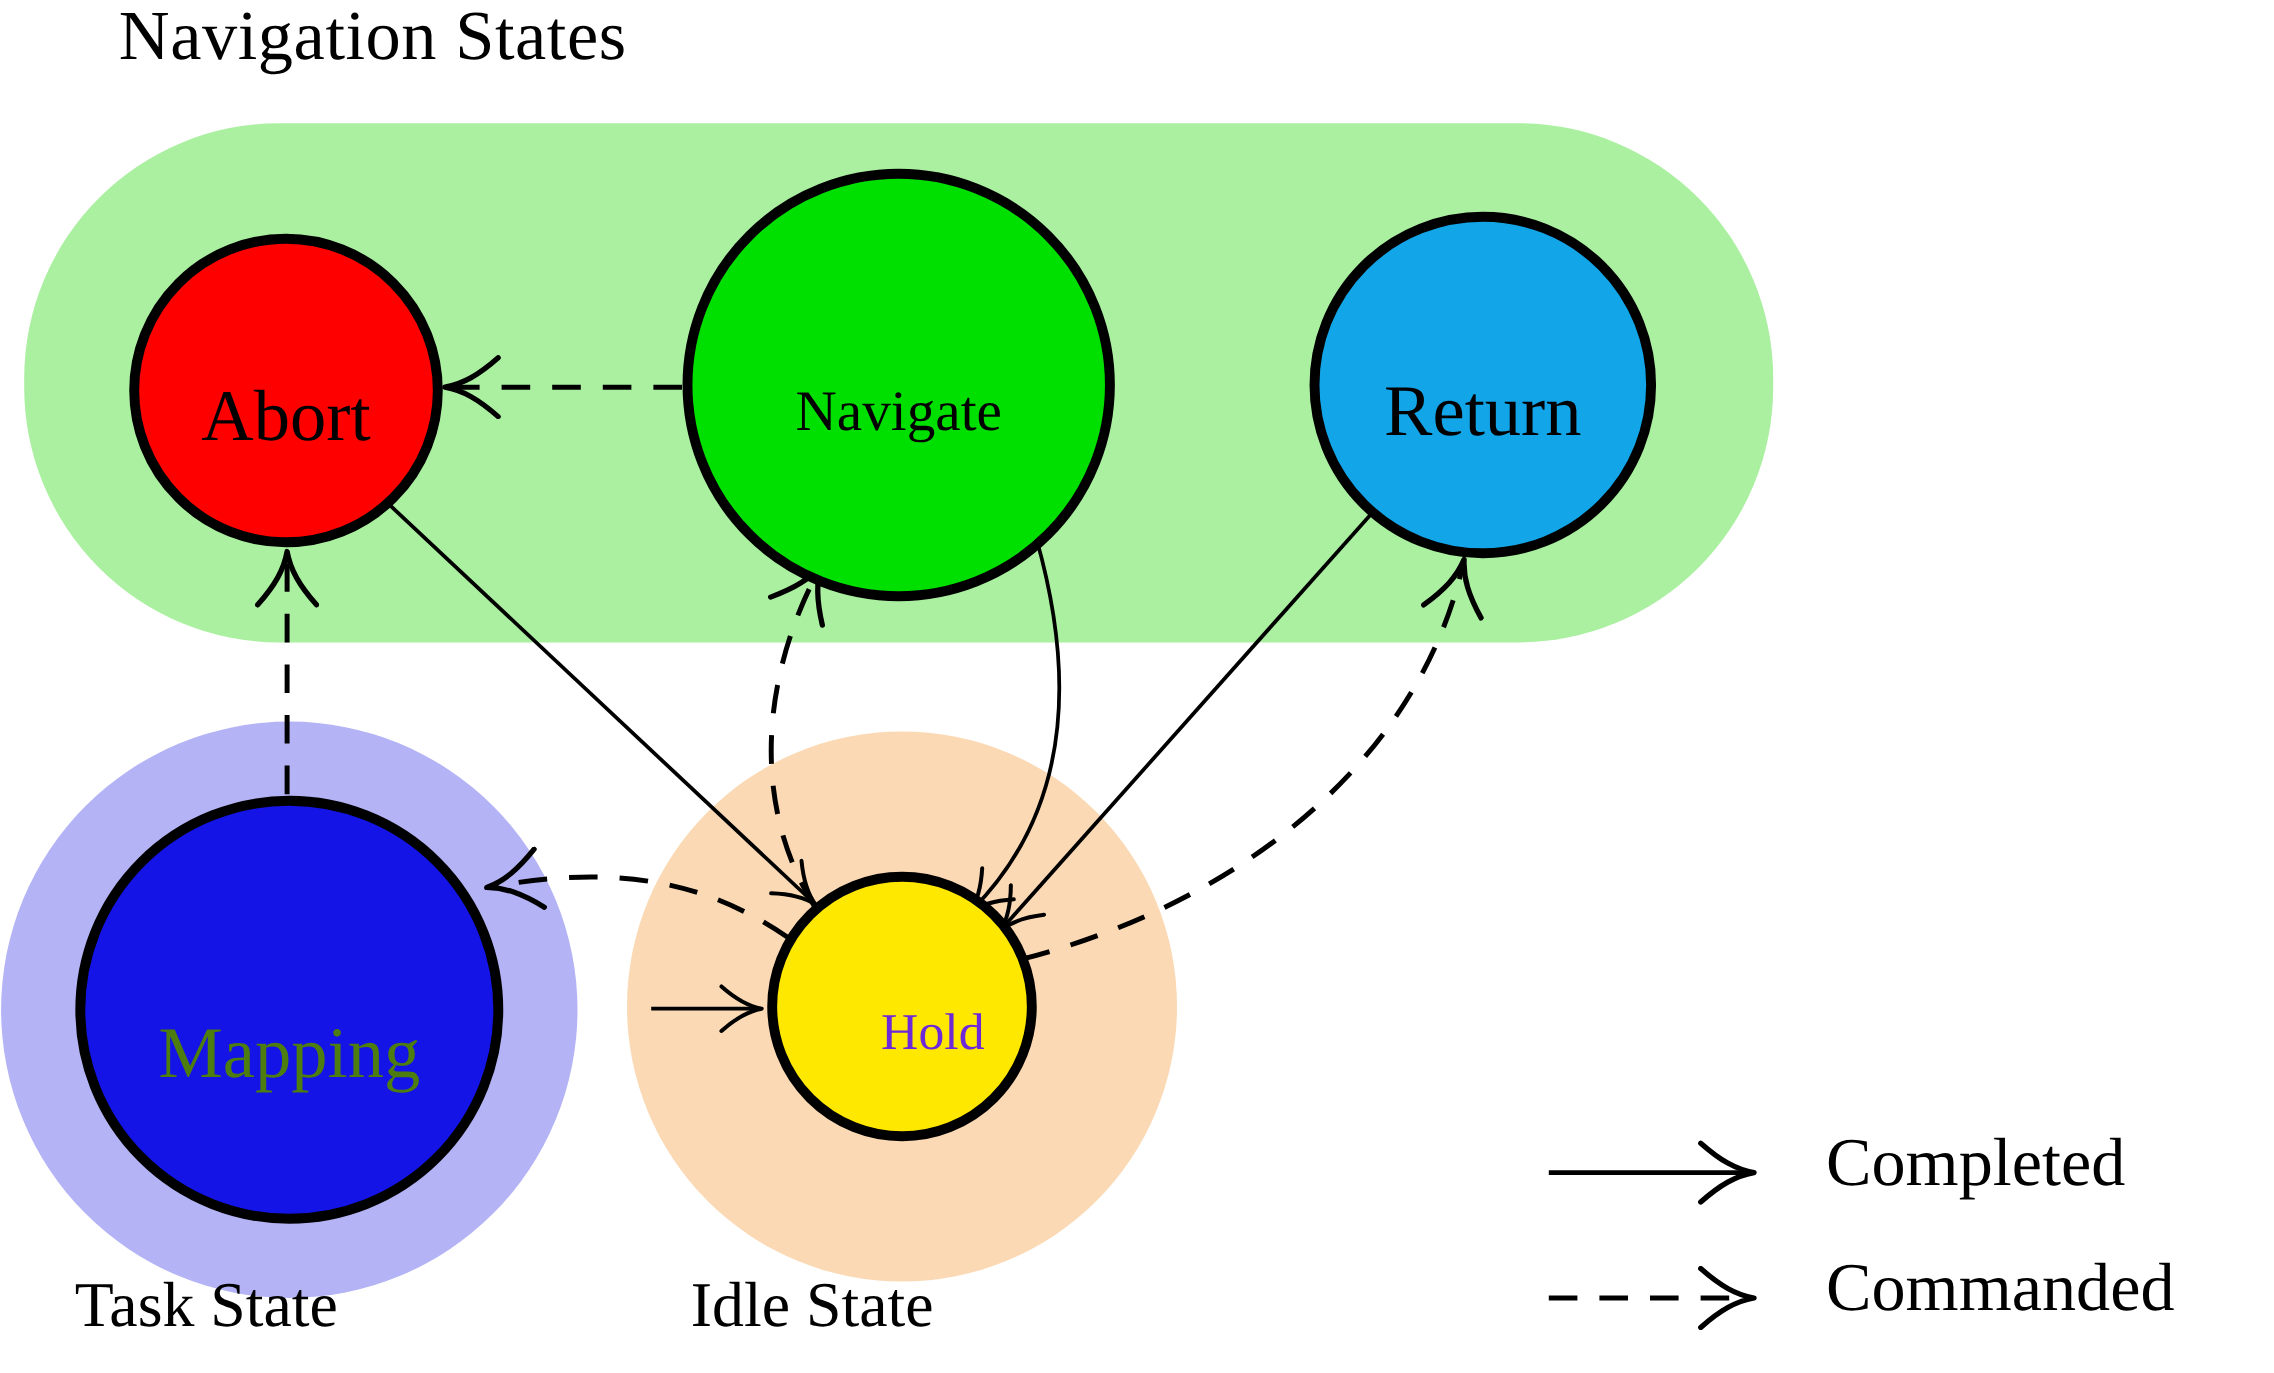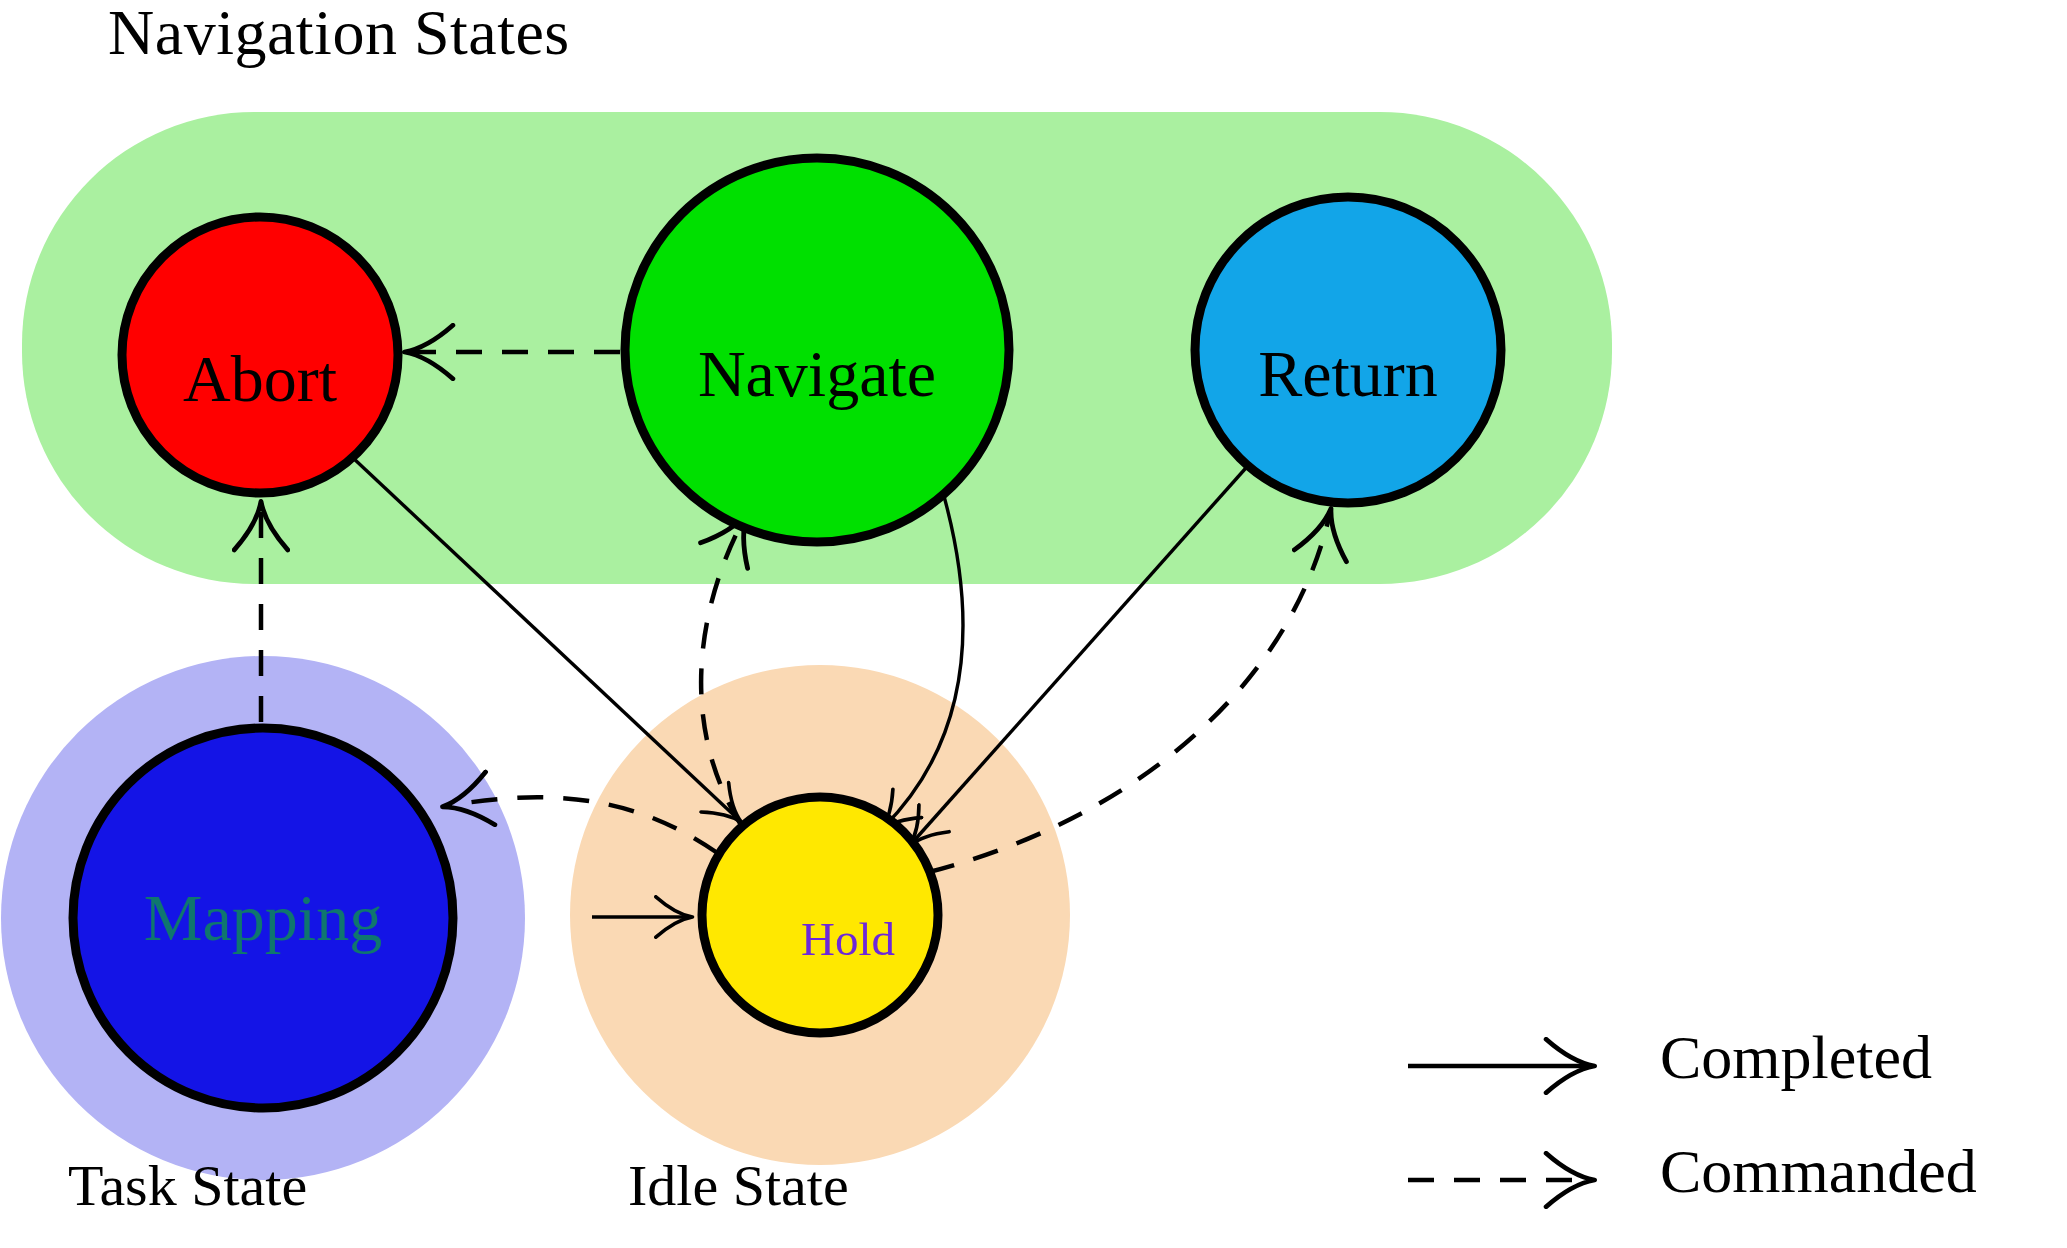--- a/index.html
+++ b/index.html
@@ -62,23 +62,23 @@
 
     <g fill="none" stroke="#000">
       <path d="M 1408 1066 L 1590 1066" stroke-width="4.5" marker-end="url(#ah)"></path>
       <path d="M 1408 1180 L 1590 1180" stroke-width="4.5" stroke-dasharray="26 20" marker-end="url(#ah)"></path>
     </g>
   </svg>
 
   <div class="lbl" id="title">Navigation States</div>
 
   <div class="node-text" style="left:260px;top:357px;font-size:66px;color:#000;">Abort</div>
-  <div class="node-text" style="left:817px;top:352px;font-size:66px;color:#000;">Navigate</div>
+  <div class="node-text" style="left:817px;top:352px;font-size:52px;color:#000;">Navigate</div>
   <div class="node-text" style="left:1348px;top:352px;font-size:66px;color:#000;">Return</div>
-  <div class="node-text" style="left:263px;top:896px;font-size:66px;color:#0f766e;">Mapping</div>
+  <div class="node-text" style="left:263px;top:936px;font-size:66px;color:#4d7c0f;">Mapping</div>
   <div class="node-text" style="left:848px;top:917px;font-size:47px;color:#6d28d9;">Hold</div>
 
   <div class="lbl" id="task-label">Task State</div>
   <div class="lbl" id="idle-label">Idle State</div>
 
   <div class="lbl legend-text" id="legend-completed">Completed</div>
   <div class="lbl legend-text" id="legend-commanded">Commanded</div>
 
 </div>
 

